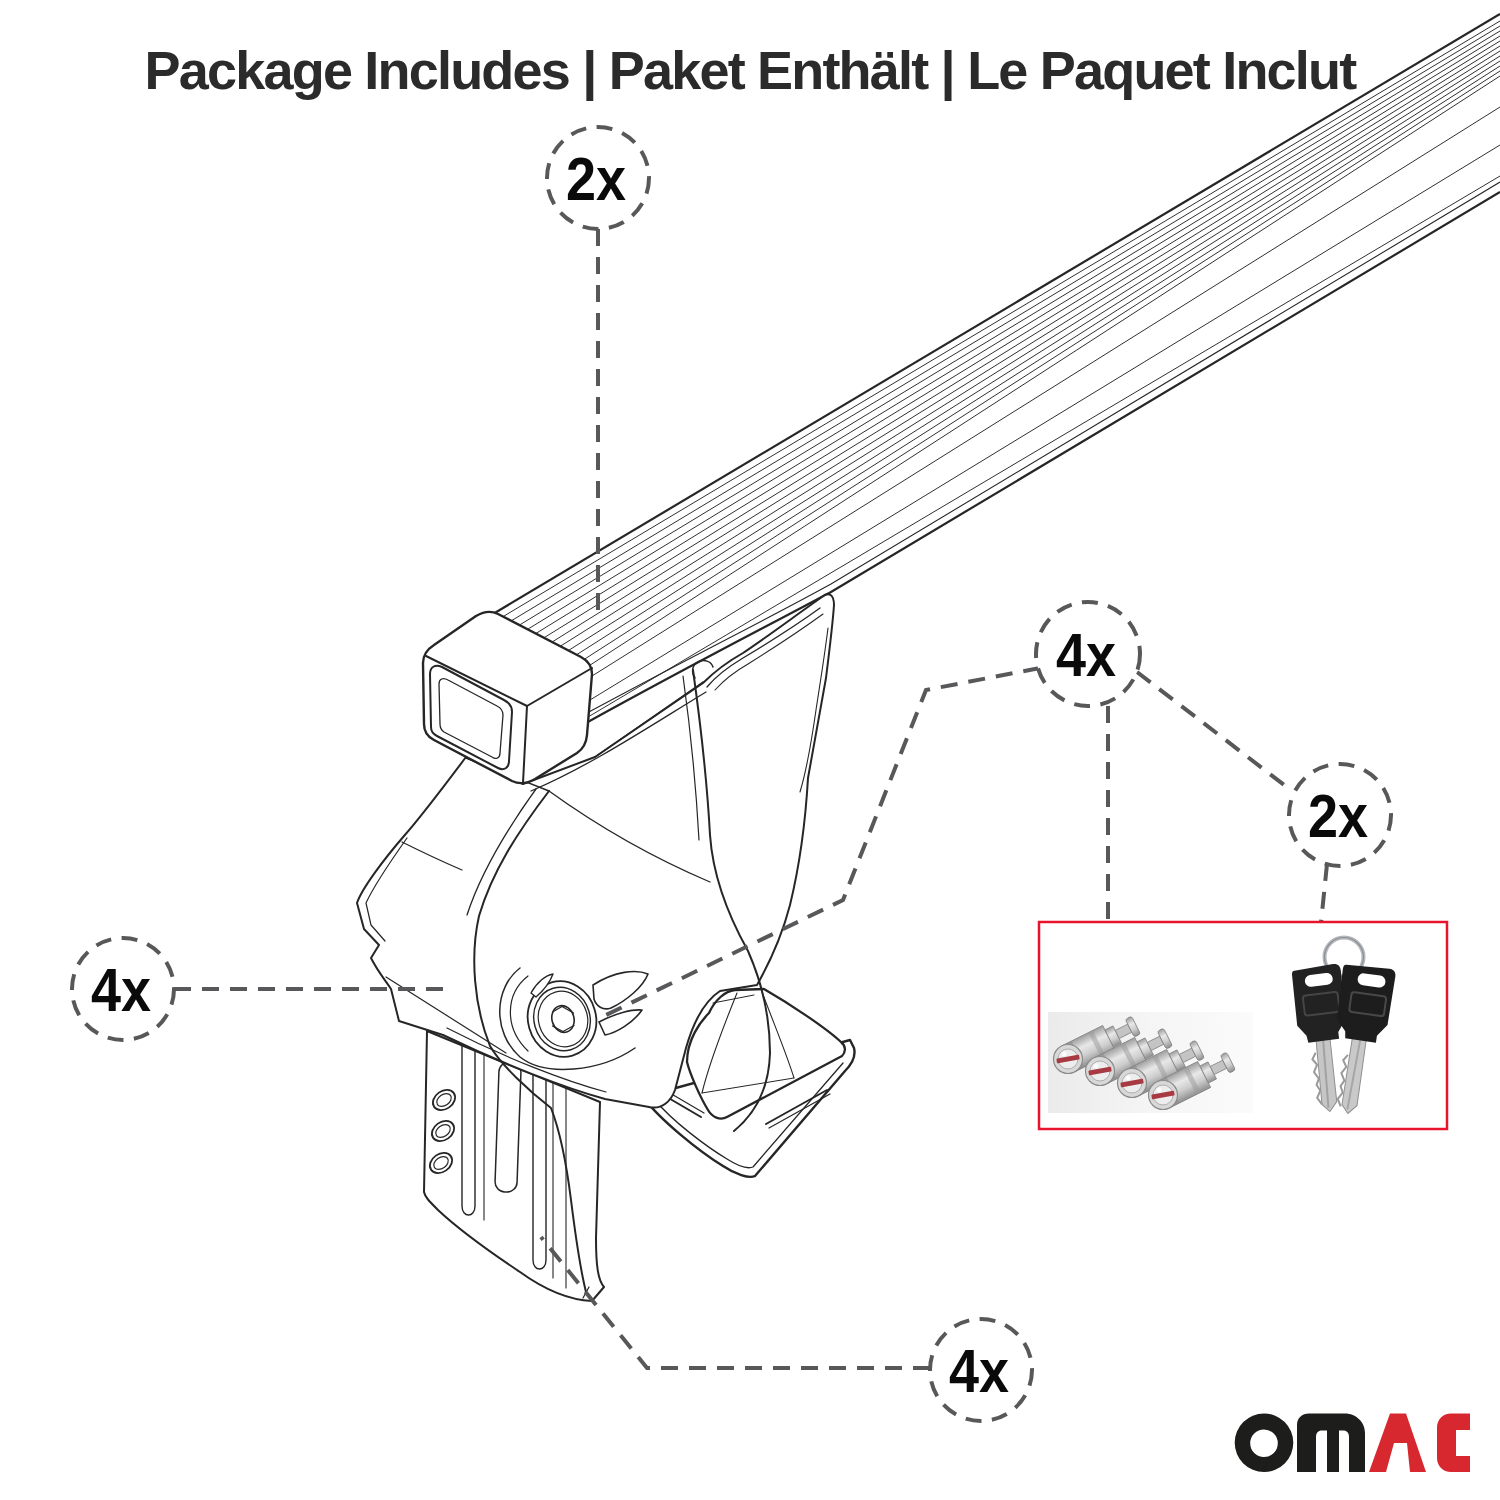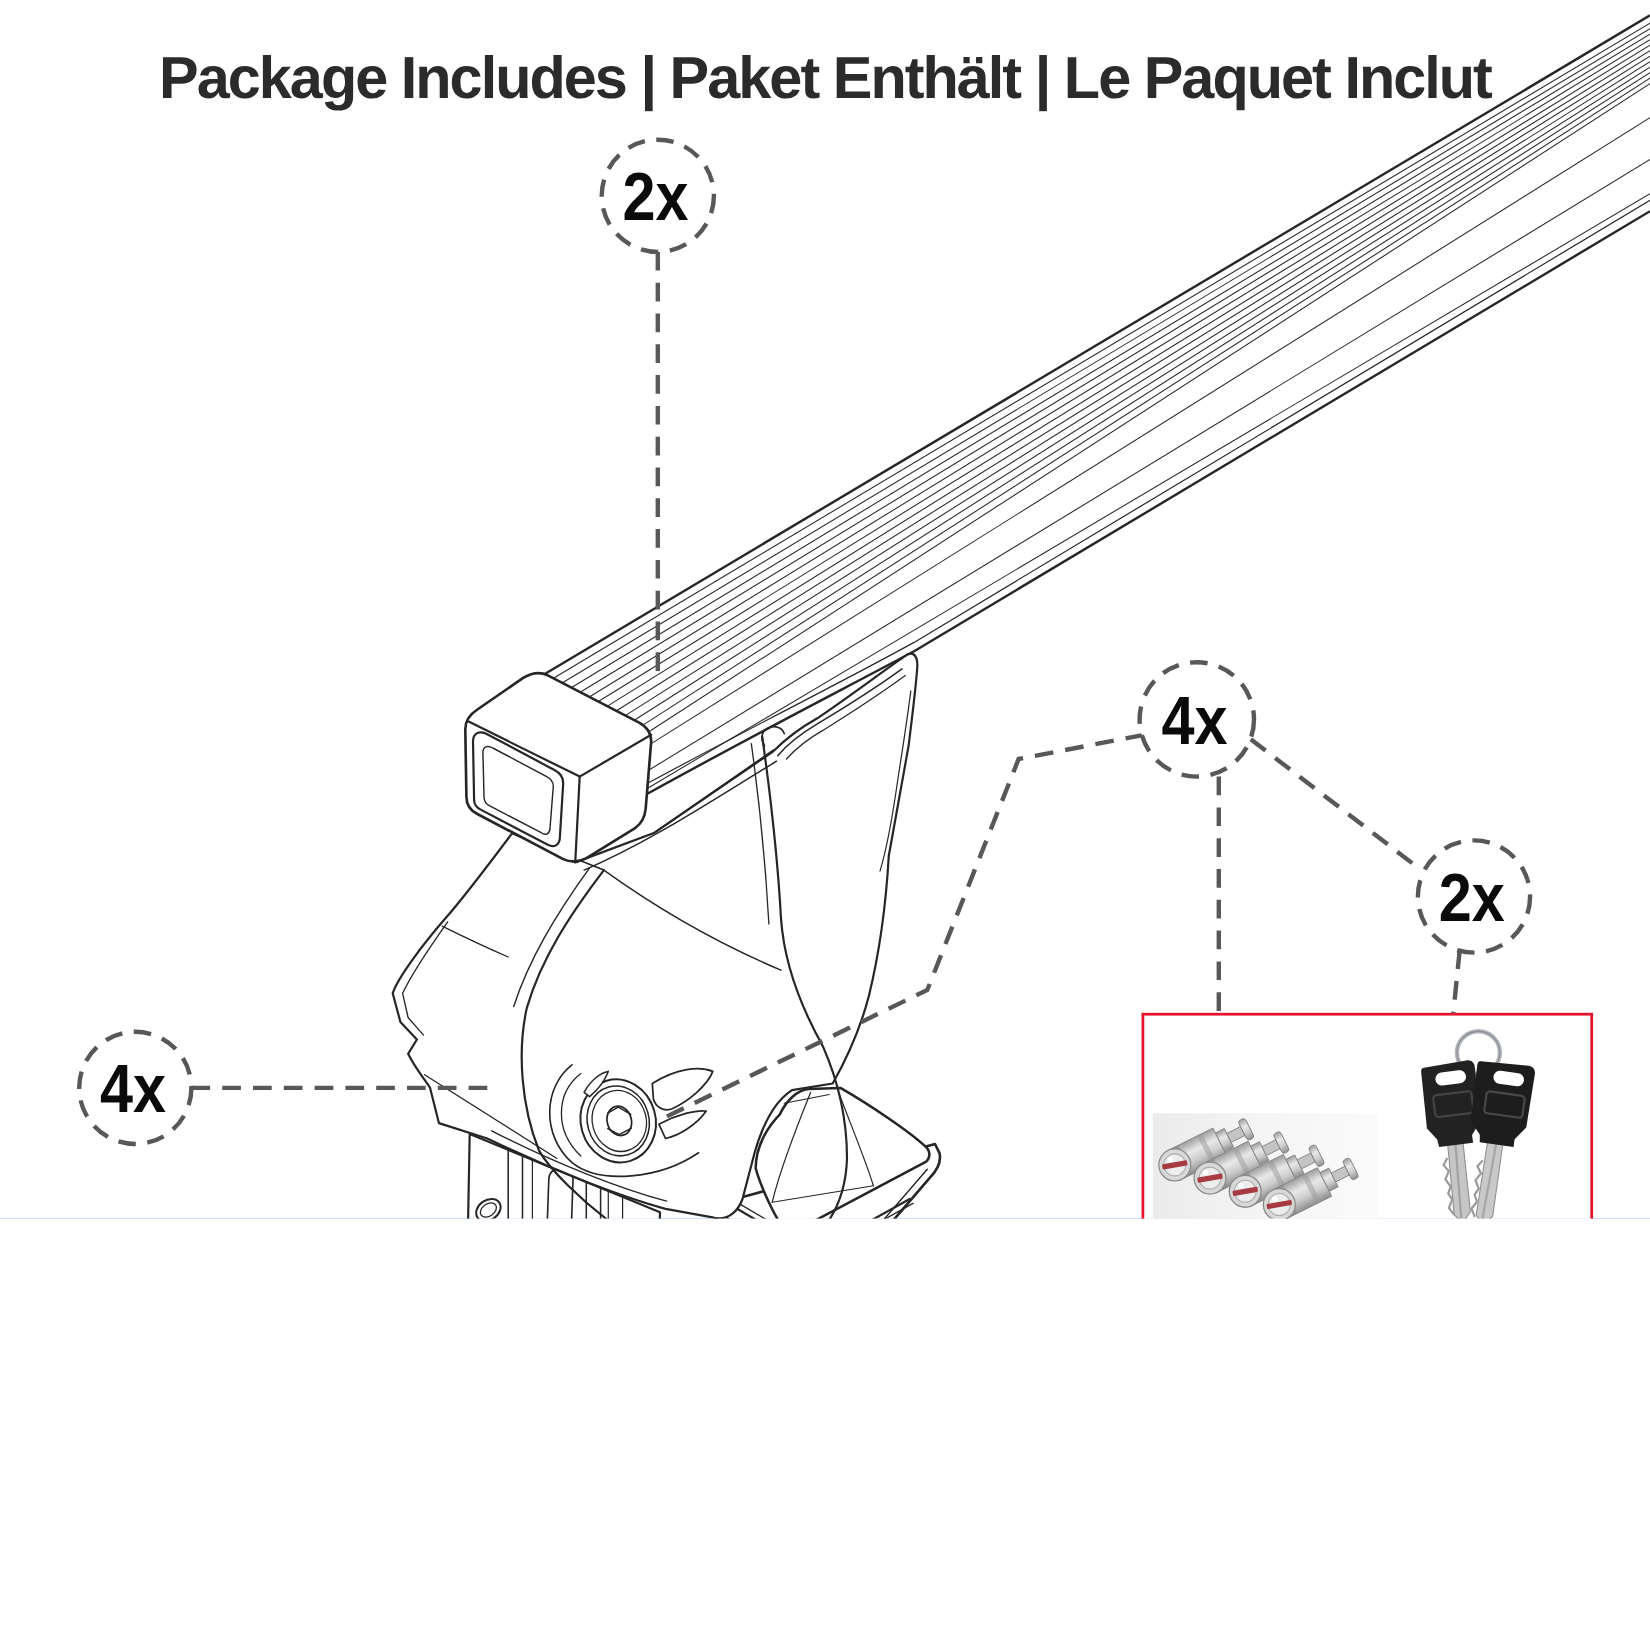--- a/index.html
+++ b/index.html
@@ -1,16 +1,16 @@
 <!DOCTYPE html>
 <html><head>
 <meta charset="utf-8">
 <style>
   html,body{margin:0;padding:0;background:#ffffff;}
-  #page{position:relative;width:1500px;height:1108px;background:#3b82f6;overflow:hidden;}
+  #page{position:relative;width:1500px;height:1500px;background:#7dd3fc;overflow:hidden;}
   svg{display:block;}
   .ttl{font-family:"Liberation Sans",sans-serif;font-weight:700;fill:#2b2b2b;}
 </style>
 </head>
 <body>
 <div id="page">
 <svg width="1500" height="1500" viewBox="0 0 1500 1500">
   <rect x="0" y="0" width="1500" height="1500" fill="#ffffff"></rect>
 
   <defs>

